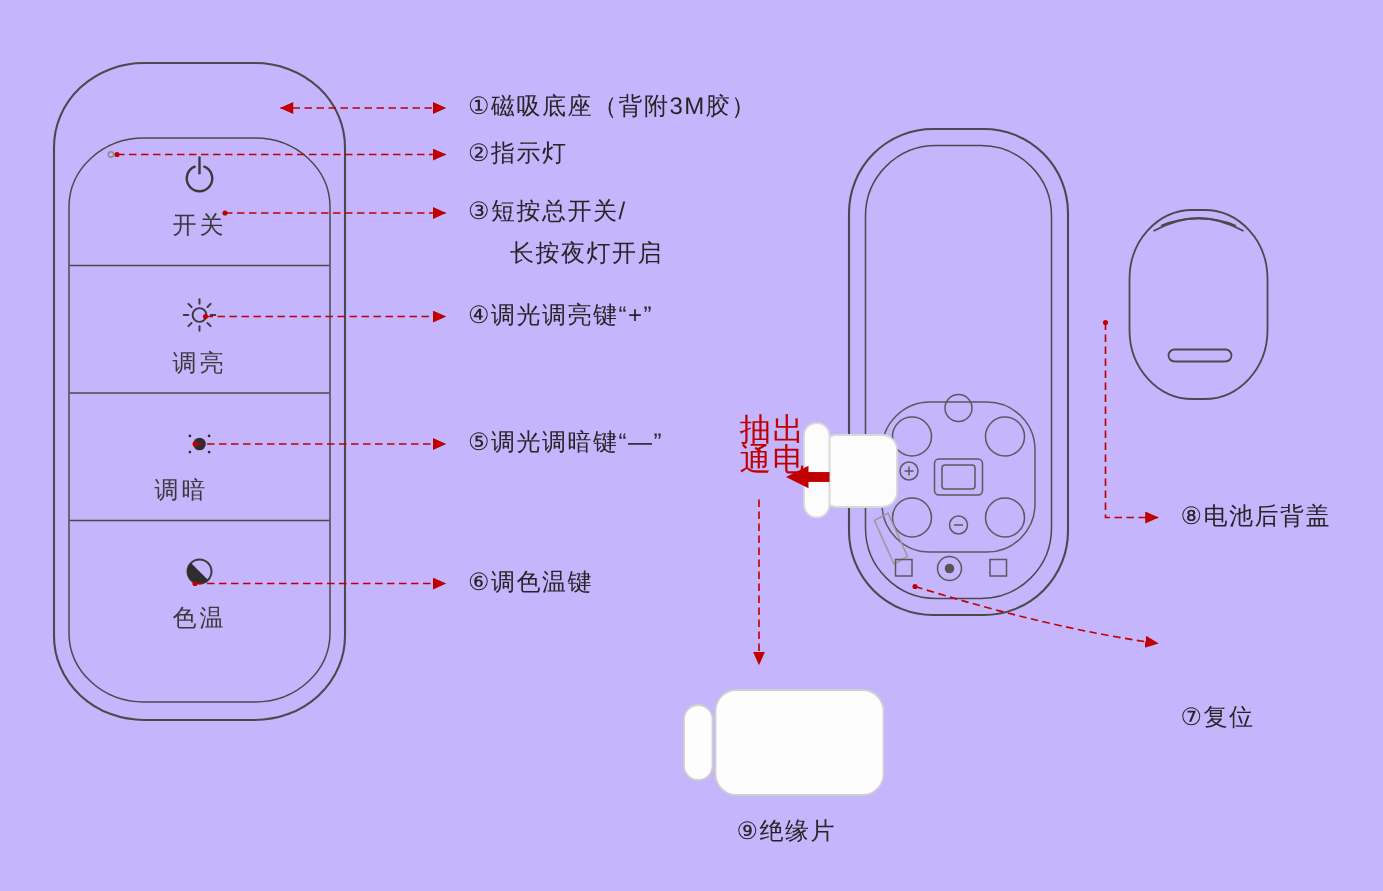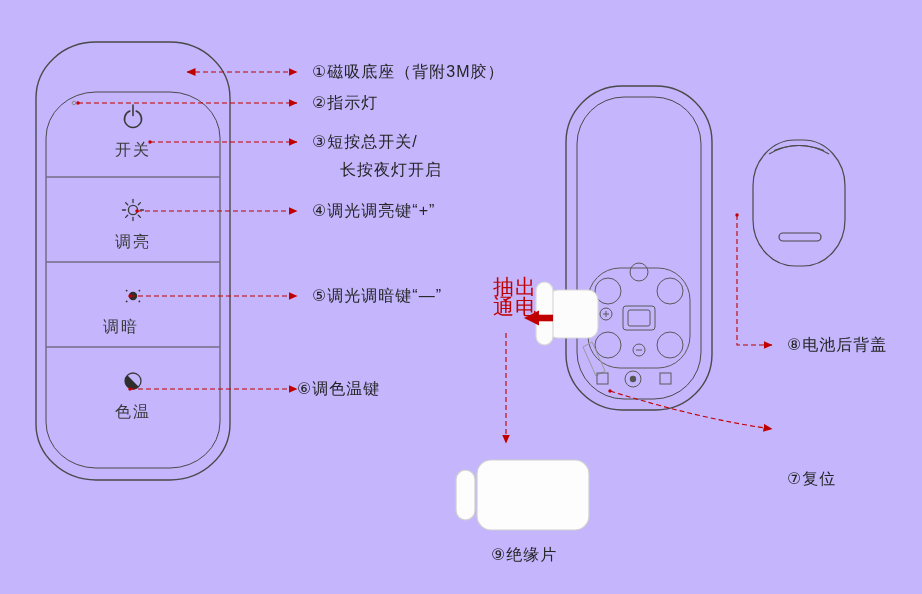--- a/index.html
+++ b/index.html
@@ -151,21 +151,21 @@
       <rect x="538" y="314.7" width="15" height="6.6"></rect>
     </g>
   </svg>
 
   <div class="label" style="left:312px;top:62px;">①磁吸底座（背附3M胶）</div>
   <div class="label" style="left:312px;top:93px;">②指示灯</div>
   <div class="label" style="left:312px;top:132px;">③短按总开关/</div>
   <div class="label" style="left:340px;top:160px;">长按夜灯开启</div>
   <div class="label" style="left:312px;top:201px;">④调光调亮键“+”</div>
   <div class="label" style="left:312px;top:286px;">⑤调光调暗键“—”</div>
-  <div class="label" style="left:297px;top:379px;">⑥调色温键</div>
+  <div class="label" style="left:312px;top:379px;">⑥调色温键</div>
   <div class="label" style="left:787px;top:421px;margin-top:48px;">⑦复位</div>
   <div class="label" style="left:787px;top:335px;">⑧电池后背盖</div>
   <div class="label" style="left:491px;top:545px;">⑨绝缘片</div>
 
   <div class="btn-label" style="left:93px;top:140px;">开关</div>
   <div class="btn-label" style="left:93px;top:232px;">调亮</div>
   <div class="btn-label" style="left:81px;top:317px;">调暗</div>
   <div class="btn-label" style="left:93px;top:402px;">色温</div>
 
   <div class="pull-note">

